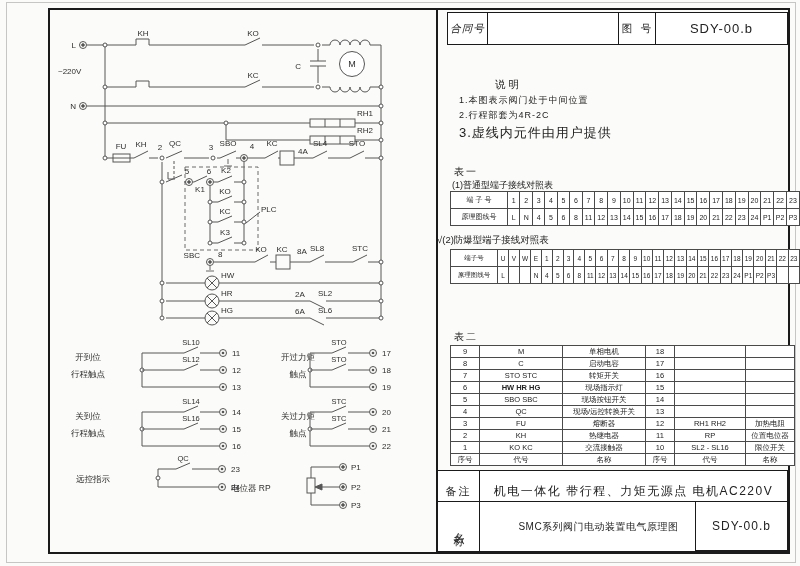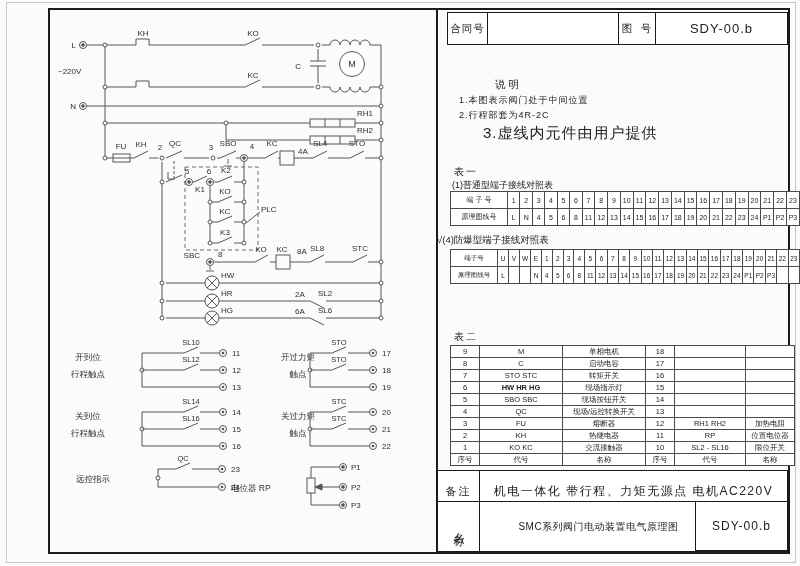--- a/index.html
+++ b/index.html
@@ -6,21 +6,21 @@
   #page{position:relative;width:800px;height:566px;background:#fbfbf9;overflow:hidden;
         font-family:"Liberation Sans","DejaVu Sans",sans-serif;color:#222;}
   .abs{position:absolute;}
   #sheet-border{left:6px;top:2px;width:788px;height:559px;border:1px solid #c6c6c4;}
   #frame{left:48px;top:8px;width:738px;height:542px;border:2px solid #1a1a1a;}
   #divider{left:436px;top:8px;width:2px;height:544px;background:#1a1a1a;}
   
   #hdr{left:447px;top:12px;width:341px;height:33px;border:1.5px solid #1a1a1a;display:flex;box-sizing:border-box;background:#fff;}
   #hdr>div{display:flex;align-items:center;justify-content:center;box-sizing:border-box;}
   .hcell-label{font-size:10.5px;letter-spacing:1px;}
-  #hdr-contract{width:40px;border-right:1.5px solid #1a1a1a;text-align:left;line-height:1.15;}
+  #hdr-contract{width:40px;border-right:1.5px solid #1a1a1a;text-align:left;line-height:1.15;font-style:italic;}
   #hdr-contract-val{width:131px;border-right:1.5px solid #1a1a1a;}
   #hdr-drawno{width:37px;border-right:1.5px solid #1a1a1a;font-family:Liberation Mono, monospace;}
   #hdr-drawno-val{flex:1;font-size:13px;letter-spacing:1px;}
   .lbl{position:absolute;white-space:nowrap;}
   
   .tbl{border-collapse:collapse;table-layout:fixed;background:#fff;}
   .tbl td{border:1px solid #4a4a4a;text-align:center;padding:0;overflow:hidden;white-space:nowrap;}
   .t1 td{height:16px;font-size:7px;}
   .t2 td{height:16px;font-size:6.5px;}
   .t3 td{height:11px;font-size:7.5px;}
@@ -51,21 +51,21 @@
   <div class="abs" id="hdr">
     <div id="hdr-contract" class="hcell-label">合同号</div>
     <div id="hdr-contract-val"></div>
     <div id="hdr-drawno" class="hcell-label">图 号</div>
     <div id="hdr-drawno-val">SDY-00.b</div>
   </div>
 
   <div class="lbl" style="left:495px;top:78px;font-size:10.5px;letter-spacing:3px;">说明</div>
   <div class="lbl" style="left:459px;top:94px;font-size:9px;letter-spacing:1px;">1.本图表示阀门处于中间位置</div>
   <div class="lbl" style="left:459px;top:109px;font-size:9px;letter-spacing:1px;">2.行程部套为4R-2C</div>
-  <div class="lbl" style="left:459px;top:124px;font-size:15px;letter-spacing:1px;margin-left:24px;">3.虚线内元件由用户提供</div>
+  <div class="lbl" style="left:459px;top:124px;font-size:13px;letter-spacing:1px;">3.虚线内元件由用户提供</div>
 
   <div class="lbl" style="left:454px;top:165px;font-size:10px;letter-spacing:2px;">表一</div>
   <div class="lbl" style="left:452px;top:179px;font-size:9px;">(1)普通型端子接线对照表</div>
   <div class="abs" style="left:450px;top:191px;" id="table1-host">
       <table class="tbl t1">
         <tbody>
           <tr>
             <td style="width: 58px;">端 子 号</td>
             <td style="width: 12.17px;">1</td>
             <td style="width: 12.17px;">2</td>
@@ -114,21 +114,21 @@
             <td style="width: 12.17px;">23</td>
             <td style="width: 12.17px;">24</td>
             <td style="width: 12.17px;">P1</td>
             <td style="width: 12.17px;">P2</td>
             <td style="width: 12.17px;">P3</td>
           </tr>
         </tbody>
       </table>
     </div>
 
-  <div class="lbl" style="left:437px;top:234px;font-size:9.5px;"><span>√</span><span>(4)防爆型端子接线对照表</span></div>
+  <div class="lbl" style="left:437px;top:234px;font-size:9.5px;"><span>√</span><span>(2)防爆型端子接线对照表</span></div>
   <div class="abs" style="left:450px;top:249px;" id="table2-host">
       <table class="tbl t2">
         <tbody>
           <tr>
             <td style="width: 48px;">端子号</td>
             <td style="width: 10.74px;">U</td>
             <td style="width: 10.74px;">V</td>
             <td style="width: 10.74px;">W</td>
             <td style="width: 10.74px;">E</td>
             <td style="width: 10.74px;">1</td>

